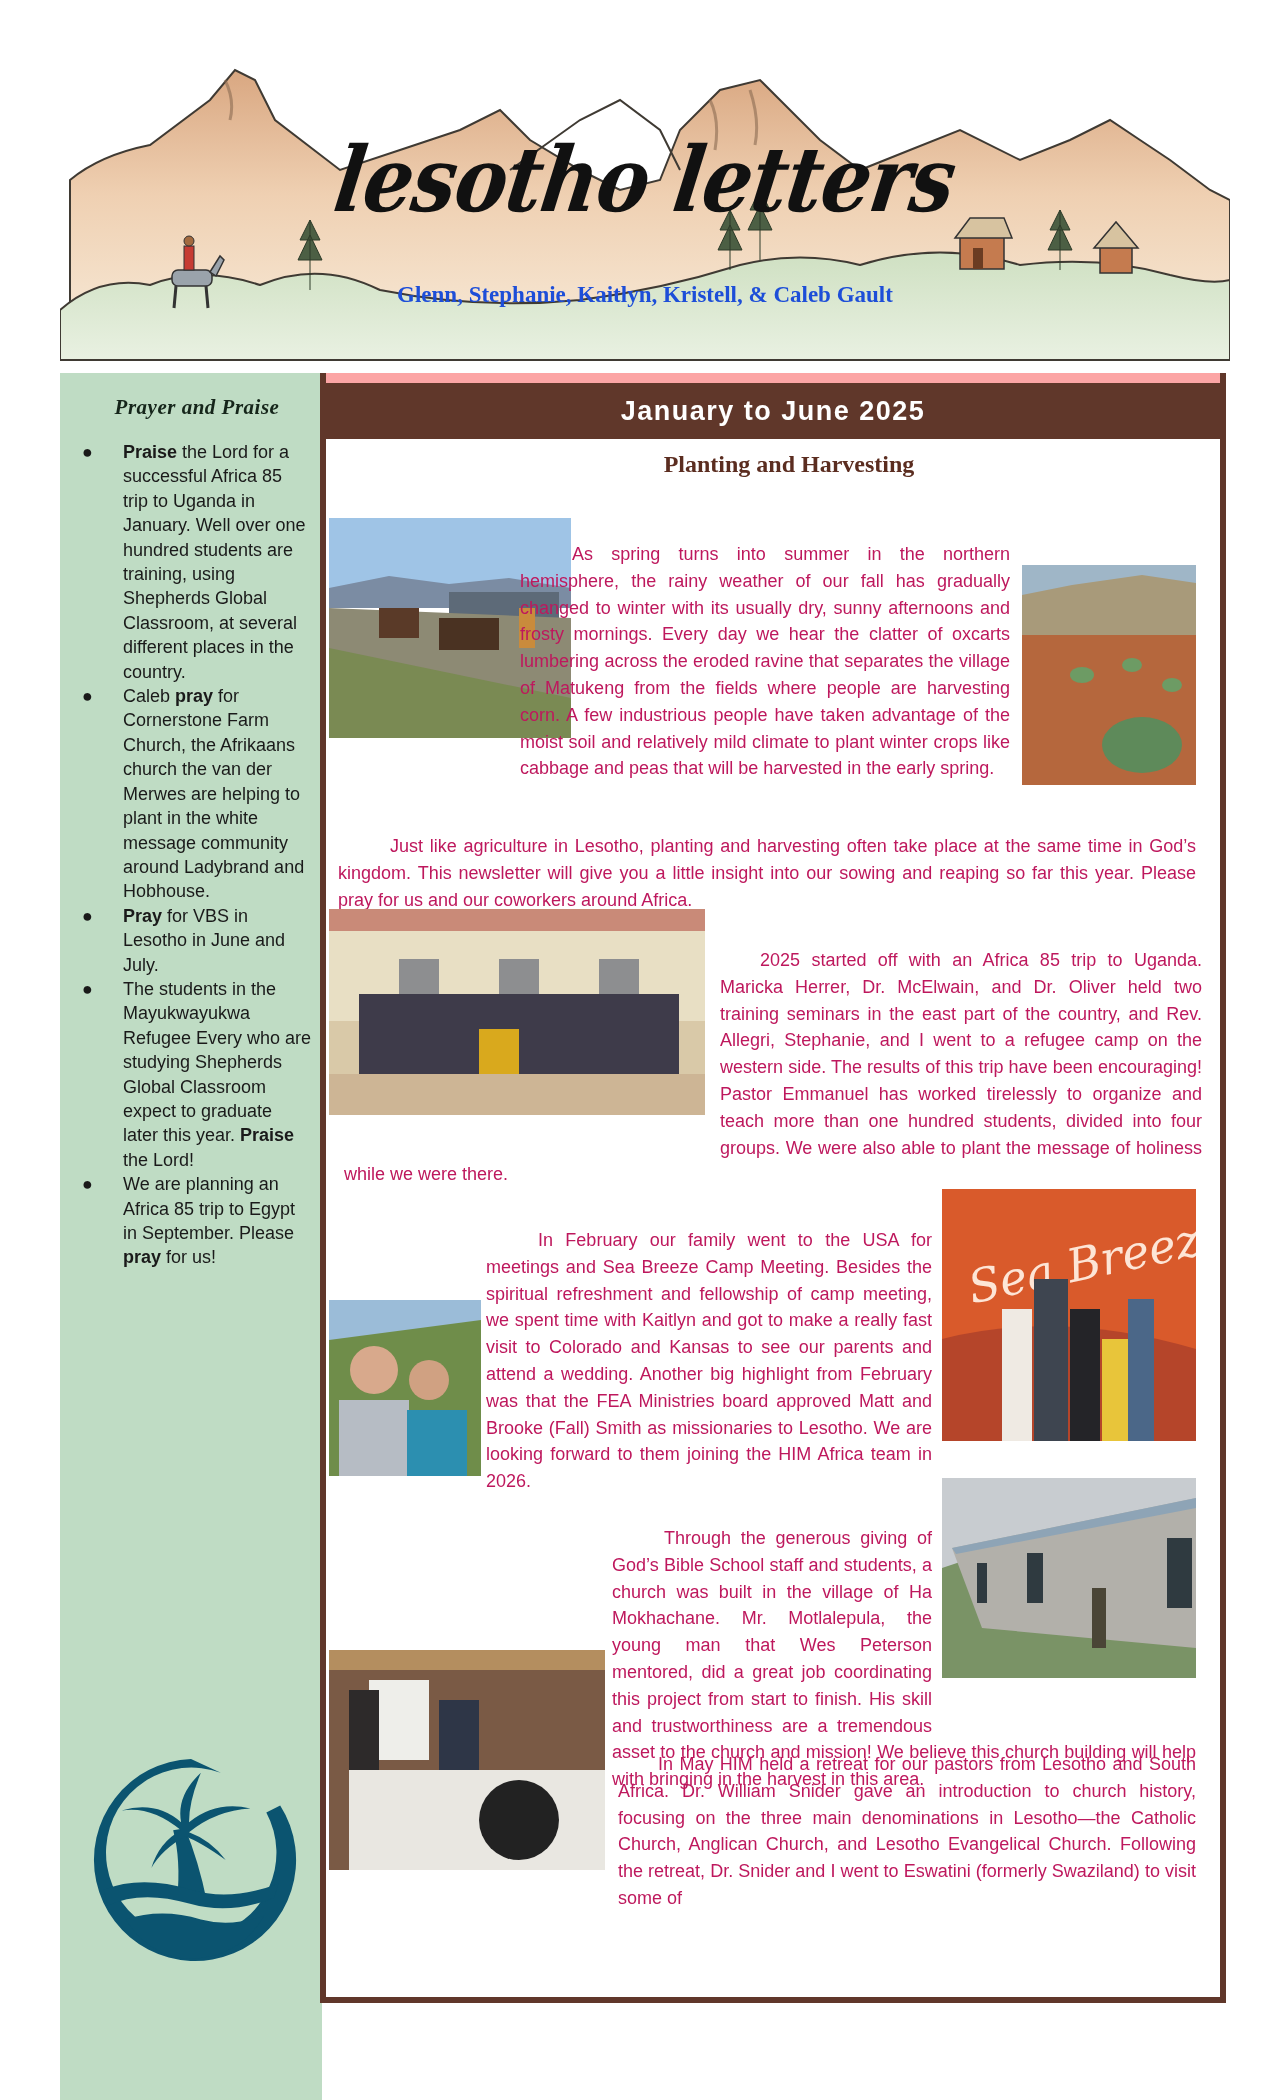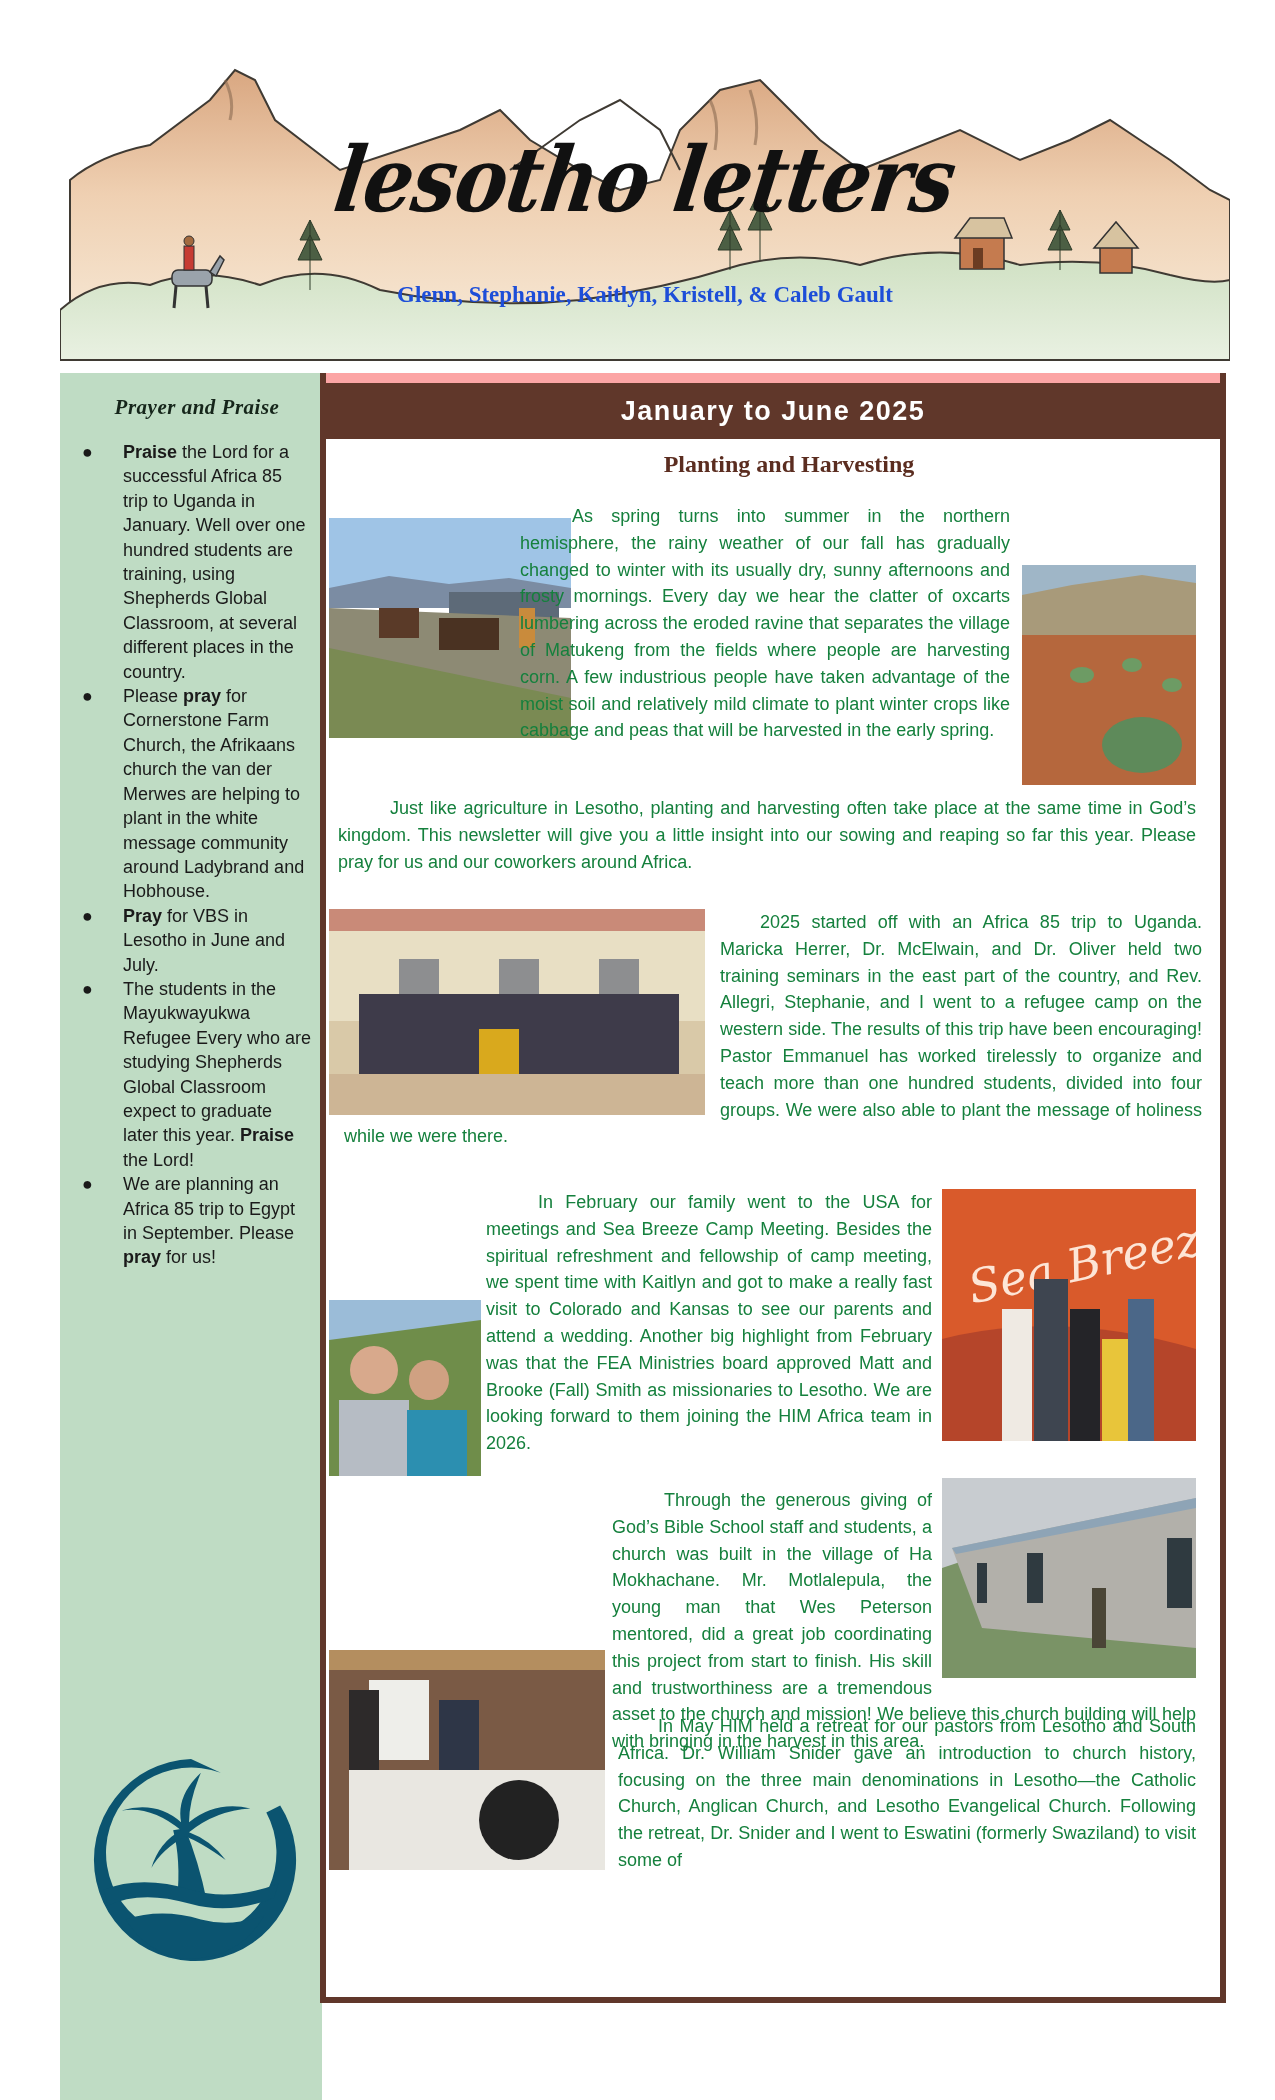--- a/index.html
+++ b/index.html
@@ -50,21 +50,21 @@
     height: 66px; display: flex; align-items: center; justify-content: center;
     color: #ffffff; font-size: 27px; font-weight: bold; letter-spacing: 1.5px;
     border-top: 10px solid #fca5a5;
   }
   .main-body { position: relative; background: #ffffff; height: 1558px; }
 
   .article-title {
     position: absolute; left: 0; top: 12px; width: 100%; text-align: center;
     font-family: "Liberation Serif", serif; font-weight: bold; font-size: 24px; color: #5b2d20; margin-left: 16px;
   }
-  .txt { position: absolute; font-size: 18px; line-height: 26.8px; text-align: justify; color: #15803d; }
+  .txt { position: absolute; font-size: 18px; line-height: 26.8px; text-align: justify; color: #be185d; margin-top: 38px; }
   .indent { text-indent: 52px; }
 
   .photo { position: absolute; overflow: hidden; }
   .photo svg { width: 100%; height: 100%; display: block; }
 </style>
 </head>
 <body>
 
 <div class="banner">
   <svg viewBox="0 0 1170 310" preserveAspectRatio="none">
@@ -113,21 +113,21 @@
     </g>
   </svg>
   <div class="banner-title">lesotho letters</div>
   <div class="banner-family">Glenn, Stephanie, Kaitlyn, Kristell, &amp; Caleb Gault</div>
 </div>
 
 <aside class="sidebar">
   <h2>Prayer and Praise</h2>
   <ul class="prayer-list">
     <li><span class="bullet">●</span><span></span><b>Praise</b><span> the Lord for a successful Africa 85 trip to Uganda in January. Well over one hundred students are training, using Shepherds Global Classroom, at several different places in the country.</span></li>
-    <li><span class="bullet">●</span><span>Please </span><b>pray</b><span> for Cornerstone Farm Church, the Afrikaans church the van der Merwes are helping to plant in the white message community around Ladybrand and Hobhouse.</span></li>
+    <li><span class="bullet">●</span><span>Caleb </span><b>pray</b><span> for Cornerstone Farm Church, the Afrikaans church the van der Merwes are helping to plant in the white message community around Ladybrand and Hobhouse.</span></li>
     <li><span class="bullet">●</span><span></span><b>Pray</b><span> for VBS in Lesotho in June and July.</span></li>
     <li><span class="bullet">●</span><span>The students in the Mayukwayukwa Refugee Every who are studying Shepherds Global Classroom expect to graduate later this year. </span><b>Praise</b><span> the Lord!</span></li>
     <li><span class="bullet">●</span><span>We are planning an Africa 85 trip to Egypt in September. Please </span><b>pray</b><span> for us!</span></li>
   </ul>
   <svg class="logo" viewBox="0 0 220 220">
     <path d="M110 8 A102 102 0 1 0 200 55 L186 62 A86 86 0 1 1 140 22 Z" fill="#0b5470"></path>
     <path d="M96 150 Q100 110 92 80 L104 78 Q118 112 126 152 Z" fill="#0b5470"></path>
     <path d="M100 80 Q70 55 40 60 Q75 50 100 72 Q95 45 120 22 Q108 50 108 72 Q135 50 170 58 Q135 60 108 82 Q130 90 145 110 Q120 92 104 86 Q80 100 70 118 Q78 92 100 80 Z" fill="#0b5470"></path>
     <path d="M22 140 Q60 125 110 140 Q150 152 198 134 L194 148 Q150 166 108 154 Q60 140 26 156 Z" fill="#0b5470"></path>
     <path d="M44 170 Q80 158 120 170 Q150 178 184 166 Q160 208 110 210 Q68 208 44 170 Z" fill="#0b5470"></path>

